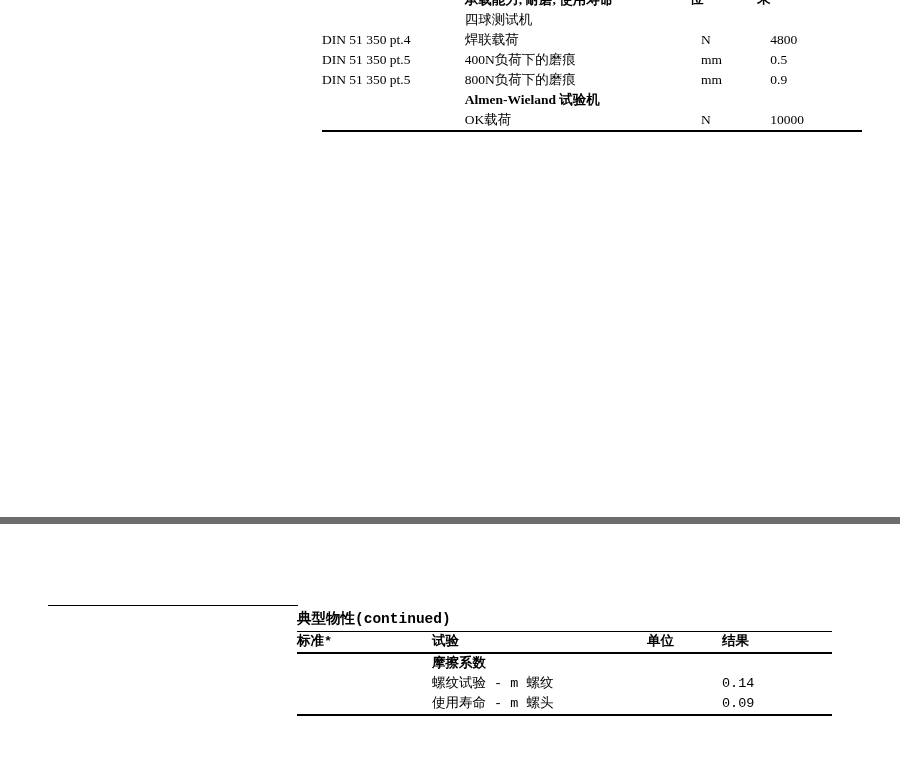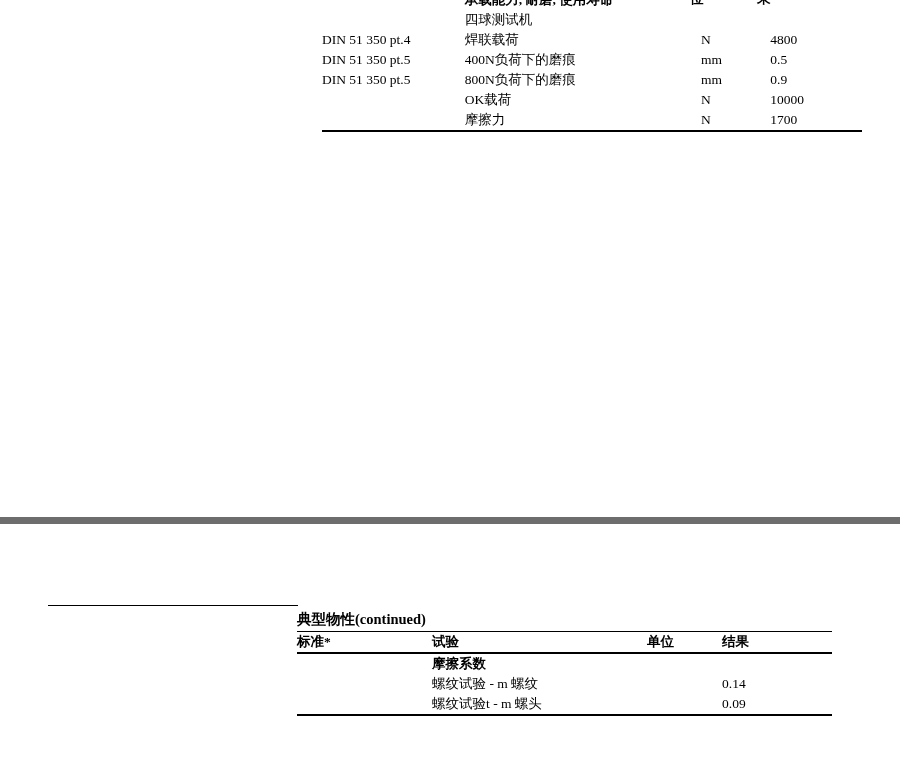--- a/index.html
+++ b/index.html
@@ -24,20 +24,21 @@
   }
   #block-top {
     left: 322px;
     top: -10px;
     width: 540px;
   }
   #block-bottom {
     left: 297px;
     top: 608px;
     width: 535px;
+    font-family: Liberation Mono, monospace;
   }
 
   table.spec {
     width: 100%;
     border-collapse: collapse;
   }
   table.spec td {
     padding: 0;
     vertical-align: top;
     font-size: 13.5px;
@@ -150,29 +151,29 @@
       </tr>
       <tr>
         <td>DIN 51 350 pt.5</td>
         <td>800N负荷下的磨痕</td>
         <td>mm</td>
         <td>0.9</td>
       </tr>
 
       <tr>
         <td></td>
+        <td class="bold">Almen-Wieland  试验机</td>
+        <td></td>
+        <td></td>
+      </tr>
+      <tr>
+        <td></td>
         <td>OK载荷</td>
         <td>N</td>
         <td>10000</td>
-      </tr>
-      <tr>
-        <td></td>
-        <td>摩擦力</td>
-        <td>N</td>
-        <td>1700</td>
       </tr>
       <tr>
         <td class="rule-thick" colspan="4"></td>
       </tr>
     </tbody>
   </table>
 </div>
 
 <div id="divider-band"></div>
 
@@ -209,21 +210,21 @@
       </tr>
 
       <tr>
         <td></td>
         <td>螺纹试验 - m 螺纹</td>
         <td></td>
         <td>0.14</td>
       </tr>
       <tr>
         <td></td>
-        <td>螺纹试验t - m 螺头</td>
+        <td>使用寿命 - m 螺头</td>
         <td></td>
         <td>0.09</td>
       </tr>
       <tr>
         <td class="rule-thick" colspan="4"></td>
       </tr>
     </tbody>
   </table>
 </div>
 

